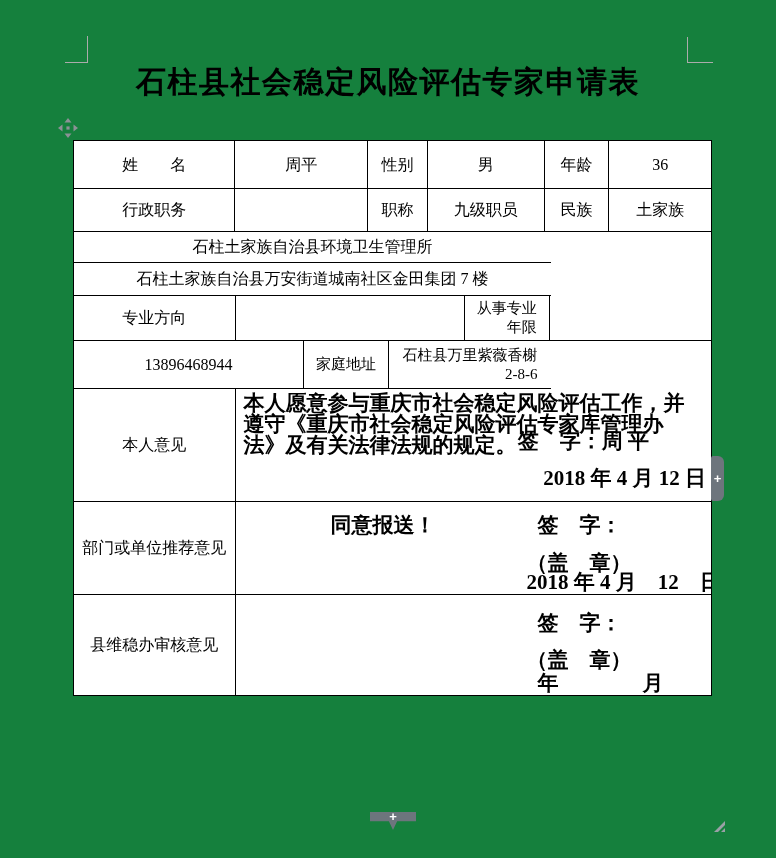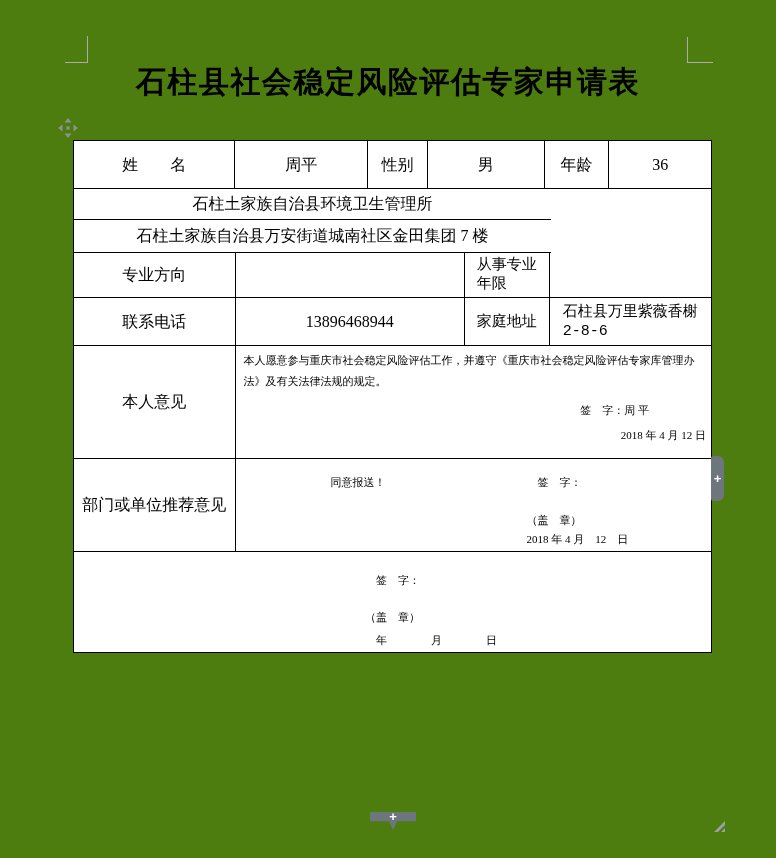--- a/index.html
+++ b/index.html
@@ -1,54 +1,54 @@
 <!DOCTYPE html>
 <html><head>
 <meta charset="utf-8">
 <style>
   html,body{margin:0;padding:0;background:#ffffff;}
   .page{
-    position:relative;width:776px;height:858px;background:#4d7c0f;overflow:hidden;
+    position:relative;width:776px;height:858px;background:#15803d;overflow:hidden;
     font-family:"Liberation Serif","DejaVu Serif",serif;color:#000;
   }
   
   .doc-title{
     position:absolute;left:0;top:62px;width:776px;text-align:center;
     font-family:"Liberation Sans","DejaVu Sans",sans-serif;
     font-weight:bold;font-size:30px;letter-spacing:1.5px;color:#000;
   }
   
   .crop-tl{position:absolute;left:65px;top:36px;width:22px;height:26px;
     border-right:1px solid #ababab;border-bottom:1px solid #ababab;}
   .crop-tr{position:absolute;left:687px;top:37px;width:25px;height:25px;
     border-left:1px solid #ababab;border-bottom:1px solid #ababab;}
   
   .move-handle{position:absolute;left:57px;top:117px;width:22px;height:22px;cursor:move;}
   
   .tbl{position:absolute;left:73px;top:140px;width:639px;border:1px solid #000;
     background:#fff;box-sizing:border-box;}
   .row{display:flex;}
   .cell{border-right:1px solid #000;border-bottom:1px solid #000;box-sizing:border-box;
-    display:flex;align-items:center;justify-content:center;text-align:left;
+    display:flex;align-items:center;justify-content:center;text-align:right;
     font-size:16px;line-height:20px;overflow:hidden;}
   .cell:last-child{border-right:none;}
   .row:last-child .cell{border-bottom:none;}
-  .pre{white-space:pre-line;font-family:Liberation Mono, monospace;}
+  .pre{white-space:pre-line;}
   .fs15{font-size:15px;line-height:19px;}
   
   .h1{height:48px}.h2{height:43px}.h3{height:31px}.h4{height:33px}.h5{height:45px}
   .h6{height:48px}.h7{height:124px}.h8{height:113px}.h9{height:93px}.h10{height:100px}
   
   .w162{width:162px}.w133{width:133px}.w60{width:60px}.w117{width:117px}
   .w65{width:65px}.w102{width:102px}.w477{width:477px}.w230{width:230px}.w85{width:85px}
   
-  .freecell{display:block;position:relative;text-align:left;font-size:11px;line-height:21px;}
+  .freecell{display:block;position:relative;text-align:left;font-size:21px;line-height:21px;font-weight:bold;}
   .statement{padding:4px 7px 0 8px;}
   .abs{position:absolute;white-space:nowrap;}
-  .sign8{right:62px;top:54px;}
+  .sign8{right:62px;top:42px;}
   .date8{right:5px;top:79px;}
   .comment9{left:95px;top:13px;}
   .sign9{left:302px;top:13px;}
   .seal9{left:291px;top:51px;}
   .date9{left:291px;top:70px;}
   .sign10{left:302px;top:18px;}
   .seal10{left:291px;top:55px;}
   .date10{left:302px;top:78px;}
   
   .right-plus{position:absolute;left:711px;top:456px;width:13px;height:45px;
@@ -99,20 +99,40 @@
           <span>男</span>
         </div>
       <div class="cell w65 h1">
           <span>年龄</span>
         </div>
       <div class="cell w102 h1">
           <span>36</span>
         </div>
     </div>
 
+    <div class="row">
+      <div class="cell w162 h2">
+          <span>行政职务</span>
+        </div>
+      <div class="cell w133 h2">
+          <span></span>
+        </div>
+      <div class="cell w60 h2">
+          <span>职称</span>
+        </div>
+      <div class="cell w117 h2">
+          <span>九级职员</span>
+        </div>
+      <div class="cell w65 h2">
+          <span>民族</span>
+        </div>
+      <div class="cell w102 h2">
+          <span>土家族</span>
+        </div>
+    </div>
 
     <div class="row">
       <div class="cell w477 h3">
           <span>石柱土家族自治县环境卫生管理所</span>
         </div>
     </div>
 
     <div class="row">
       <div class="cell w477 h4">
           <span>石柱土家族自治县万安街道城南社区金田集团 7 楼</span>
@@ -129,23 +149,20 @@
       <div class="cell w85 h5 fs15">
           <span class="pre">从事专业
 年限</span>
         </div>
       <div class="cell w162 h5">
           <span></span>
         </div>
     </div>
 
     <div class="row">
-      <div class="cell w162 h6">
-          <span>联系电话</span>
-        </div>
       <div class="cell w230 h6">
           <span>13896468944</span>
         </div>
       <div class="cell w85 h6 fs15">
           <span>家庭地址</span>
         </div>
       <div class="cell w162 h6 fs15">
           <span class="pre">石柱县万里紫薇香榭
 2-8-6</span>
         </div>
@@ -169,20 +186,23 @@
         </div>
       <div class="cell w477 h9 freecell">
         <div class="abs comment9">同意报送！</div>
         <div class="abs sign9">签　字：</div>
         <div class="abs seal9">（盖　章）</div>
         <div class="abs date9">2018 年 4 月　12　日</div>
       </div>
     </div>
 
     <div class="row">
+      <div class="cell w162 h10">
+          <span>县维稳办审核意见</span>
+        </div>
       <div class="cell w477 h10 freecell">
         <div class="abs sign10">签　字：</div>
         <div class="abs seal10">（盖　章）</div>
         <div class="abs date10">年　　　　月　　　　日</div>
       </div>
     </div>
 
   </div>
 
   <div class="right-plus">

